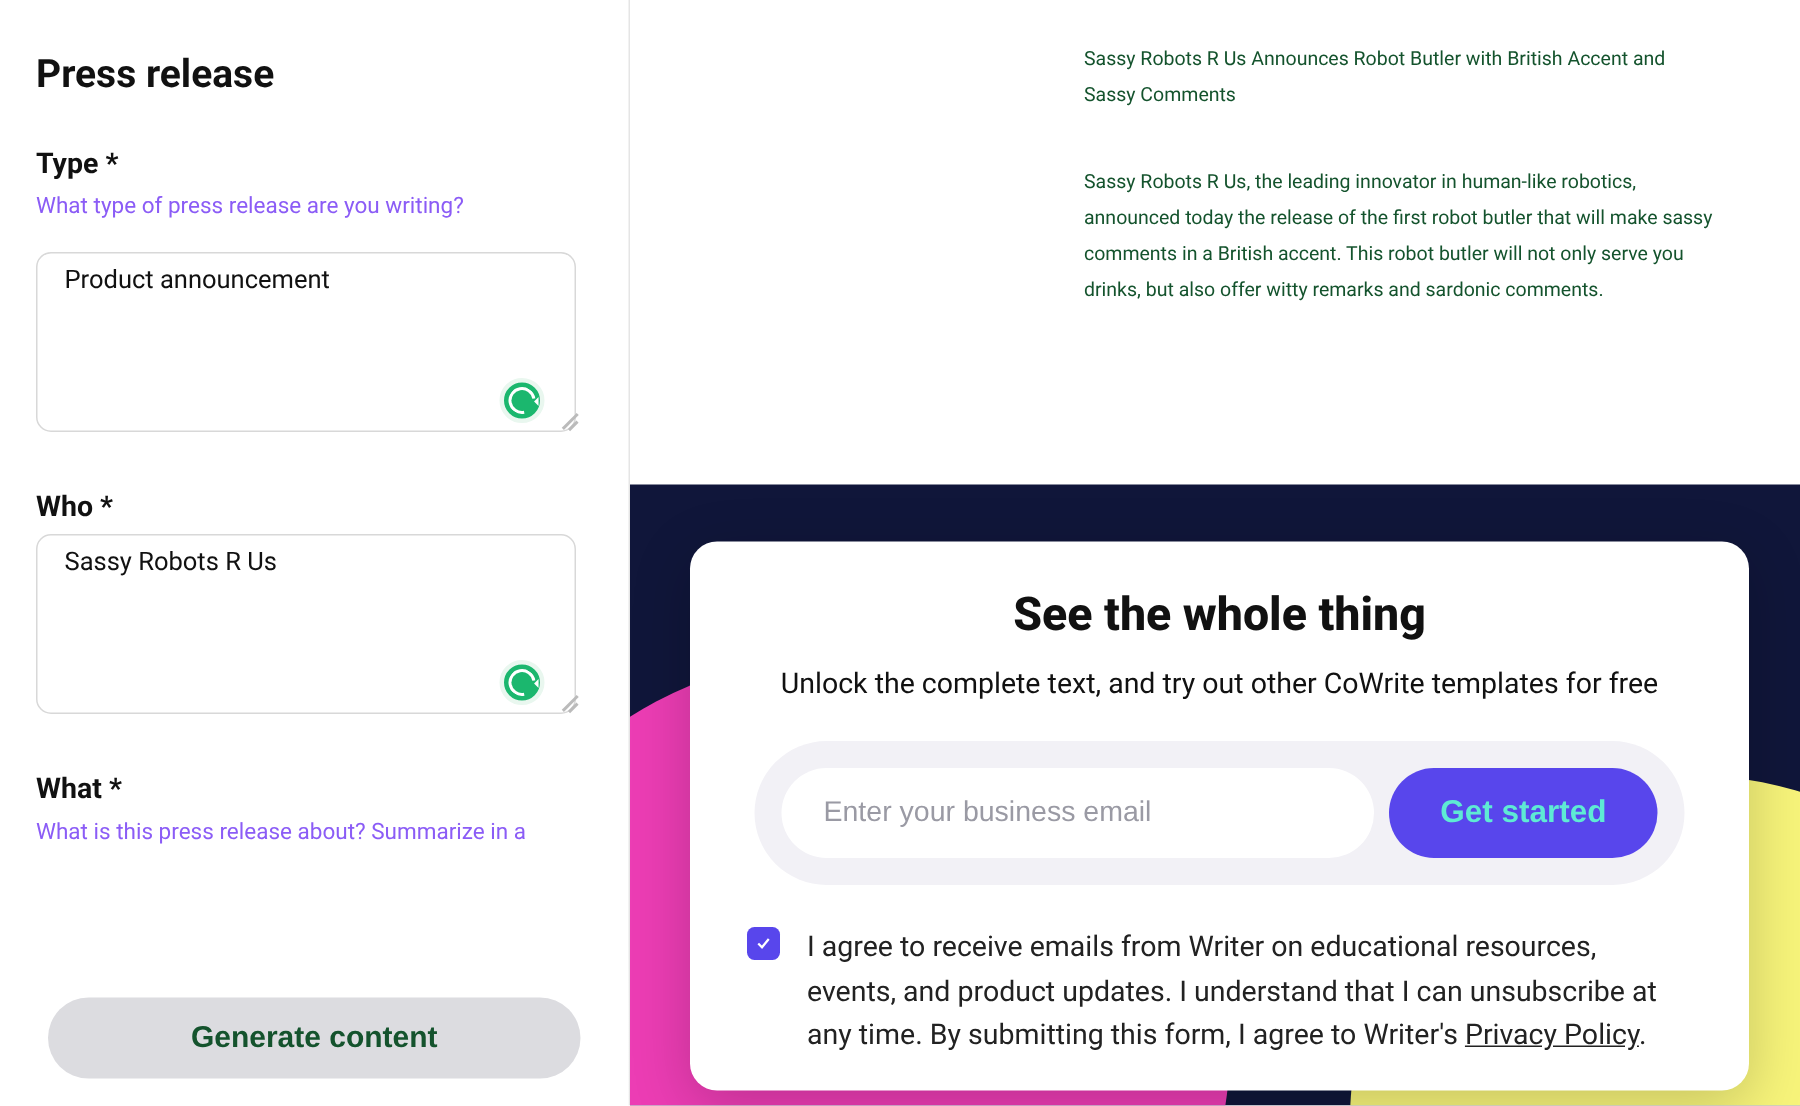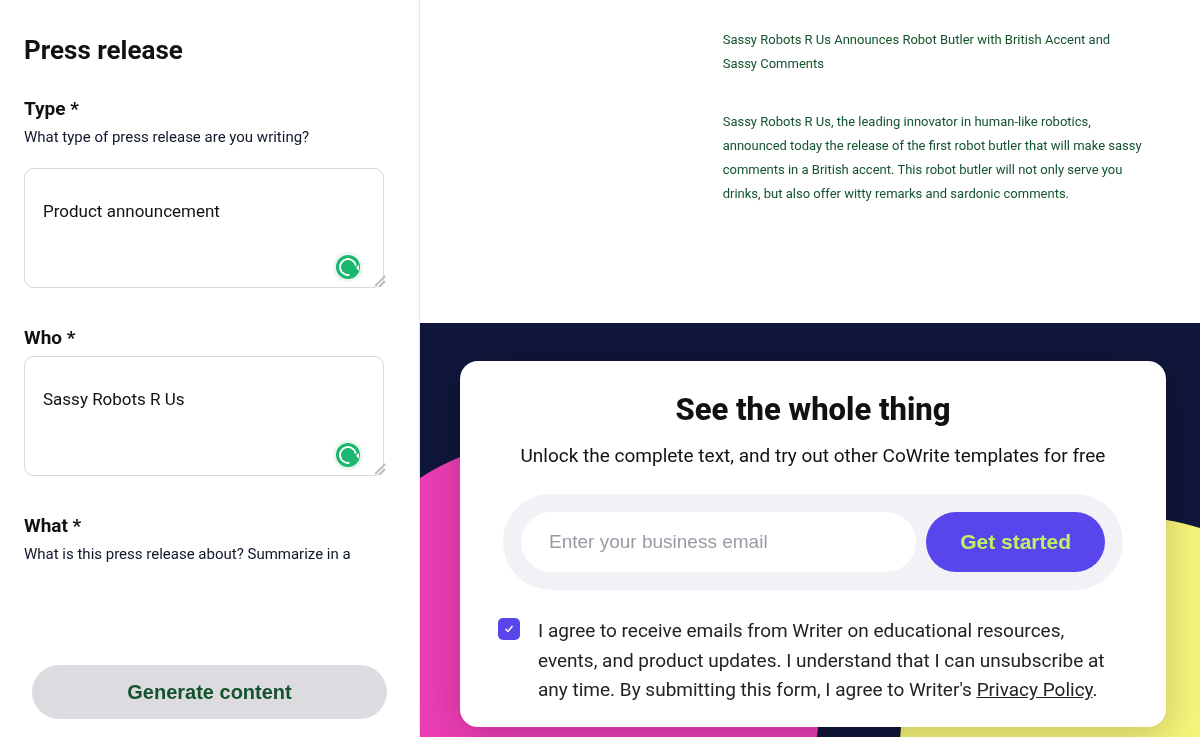--- a/index.html
+++ b/index.html
@@ -28,33 +28,33 @@
     margin-bottom: 32px;
   }
   .field { margin-bottom: 34px; }
   .field-label {
     font-size: 19px;
     font-weight: 700;
     margin-bottom: 7px;
   }
   .field-help {
     font-size: 15px;
-    color: #0f172a;
+    color: #8b5cf6;
     margin-bottom: 20px;
     line-height: 1.4;
   }
   .textarea-wrap {
     position: relative;
   }
   .textarea {
     width: 360px;
     height: 120px;
     border: 1px solid #d8d8d8;
     border-radius: 10px;
-    padding: 32px 18px;
+    padding: 8px 18px;
     font-size: 17px;
     resize: none;
     font-family: inherit;
     color: #111;
   }
   .resize-handle {
     position: absolute;
     right: 6px; bottom: 4px;
     width: 18px; height: 18px;
     pointer-events: none;
@@ -188,21 +188,21 @@
     font-size: 19px;
     color:#333;
   }
   .email-input::placeholder { color:#9a9aa4; }
   .getstarted-btn {
     height: 60px;
     padding: 0 34px;
     border-radius: 40px;
     border:none;
     background: #5846ec;
-    color:#bef264;
+    color:#5eead4;
     font-size: 21px; font-weight:600;
     cursor:pointer;
   }
   .consent {
     margin-top: 26px;
     display:flex; gap:18px;
     font-size: 19px; line-height:1.55;
     color:#222;
     width: 630px;
   }

